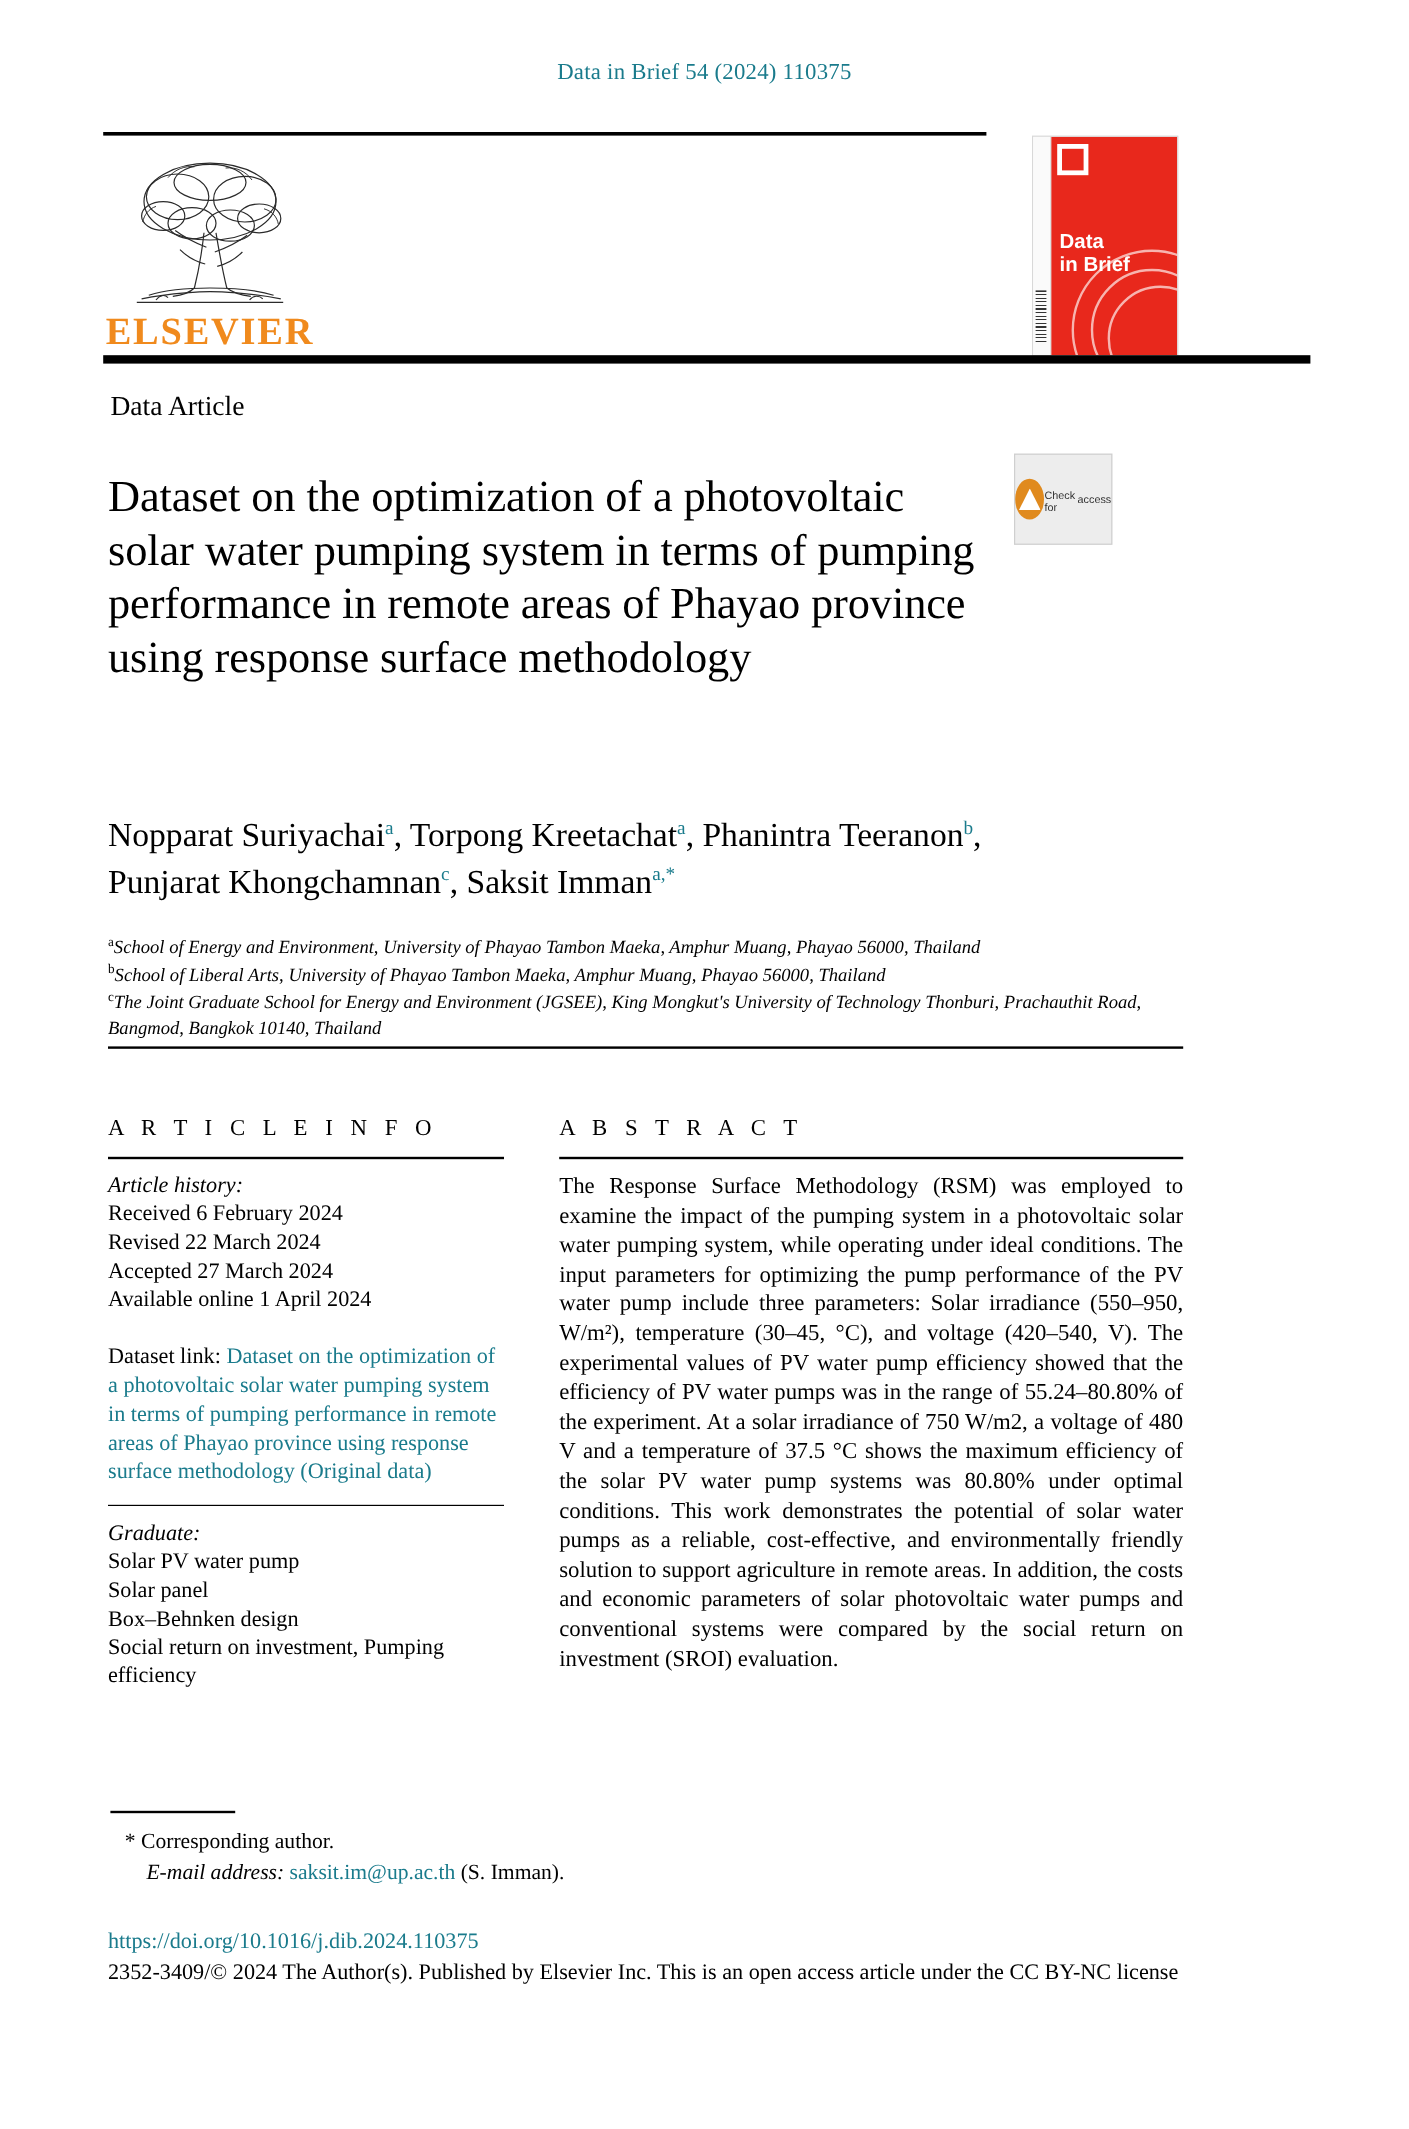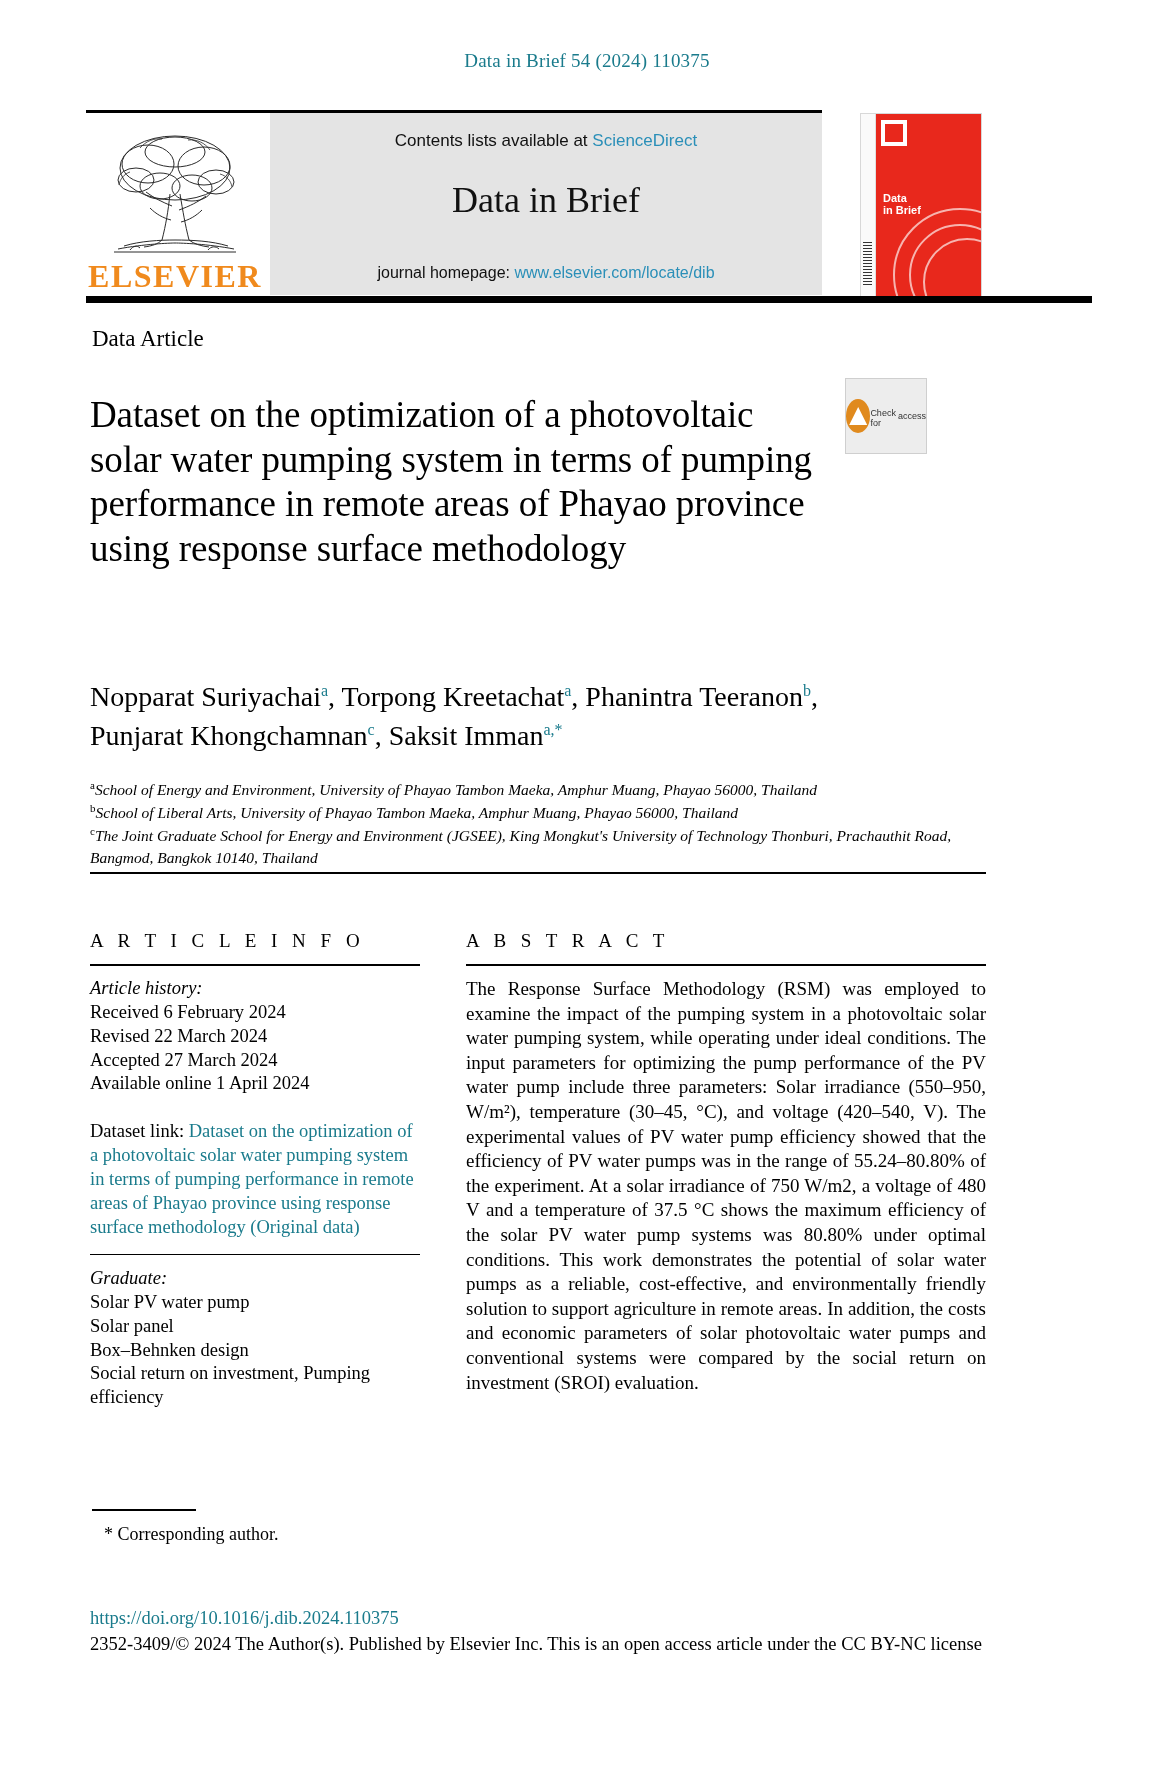--- a/index.html
+++ b/index.html
@@ -144,21 +144,21 @@
   .cover-sq i {
     position:absolute; left:4px; top:4px; right:4px; bottom:4px;
     background:#e8281c;
   }
   .cover-title {
     position: absolute;
     left: 22px;
     top: 78px;
     color: #fff;
     font-family: "Liberation Sans", sans-serif;
-    font-size: 11px;
+    font-size: 17px;
     font-weight: bold;
     line-height: 1.12;
   }
   .cover-arcs {
     position:absolute; right:-46px; bottom:-46px;
     width: 130px; height: 130px;
     border-radius: 50%;
     border: 2px solid rgba(255,255,255,.65);
   }
   .cover-arcs:after {
@@ -363,25 +363,20 @@
             <path d="M14 124 h122"></path>
           </g>
           <g stroke="#2b2b2b" fill="none" stroke-width=".8">
             <path d="M40 20 c6 -7 14 -10 22 -9 M88 12 c9 -1 17 3 22 10"></path>
             <path d="M30 44 c-6 2 -10 7 -11 13 M120 46 c7 2 11 7 12 13"></path>
           </g>
         </svg>
         <div class="elsevier-word">ELSEVIER</div>
       </div>
 
-      <div class="journal-band">
-        <div class="contents-line"><span>Contents lists available at </span><span class="sd">ScienceDirect</span></div>
-        <div class="journal-name">Data in Brief</div>
-        <div class="homepage-line"><span>journal homepage: </span><span class="url">www.elsevier.com/locate/dib</span></div>
-      </div>
     </div>
   </div>
 
   <div class="cover-thumb">
     <div class="cover-red"></div>
     <div class="cover-spine">
         <div class="cover-spine-mark"></div>
       </div>
     <div class="cover-sq">
         <i></i>
@@ -454,20 +449,25 @@
 
   <div class="col-abs">
     <div class="sechead">A B S T R A C T</div>
     <div class="sechead-rule"></div>
     <div class="abstract">The Response Surface Methodology (RSM) was employed to examine the impact of the pumping system in a photovoltaic solar water pumping system, while operating under ideal conditions. The input parameters for optimizing the pump performance of the PV water pump include three parameters: Solar irradiance (550–950, W/m²), temperature (30–45, °C), and voltage (420–540, V). The experimental values of PV water pump efficiency showed that the efficiency of PV water pumps was in the range of 55.24–80.80% of the experiment. At a solar irradiance of 750 W/m2, a voltage of 480 V and a temperature of 37.5 °C shows the maximum efficiency of the solar PV water pump systems was 80.80% under optimal conditions. This work demonstrates the potential of solar water pumps as a reliable, cost-effective, and environmentally friendly solution to support agriculture in remote areas. In addition, the costs and economic parameters of solar photovoltaic water pumps and conventional systems were compared by the social return on investment (SROI) evaluation.</div>
   </div>
 
   <div class="fn-rule"></div>
   <div class="footnote">
     <div style="padding-left:12px">* Corresponding author.</div>
+    <div style="padding-left:30px">
+      <span class="em">E-mail address:</span>
+      <span class="mail">saksit.im@up.ac.th</span>
+      <span>(S. Imman).</span>
+    </div>
   </div>
 
   <div class="doi">
     <div class="lnk">https://doi.org/10.1016/j.dib.2024.110375</div>
     <div>2352-3409/© 2024 The Author(s). Published by Elsevier Inc. This is an open access article under the CC BY-NC license</div>
   </div>
 
 </div>
 
 </body></html>

